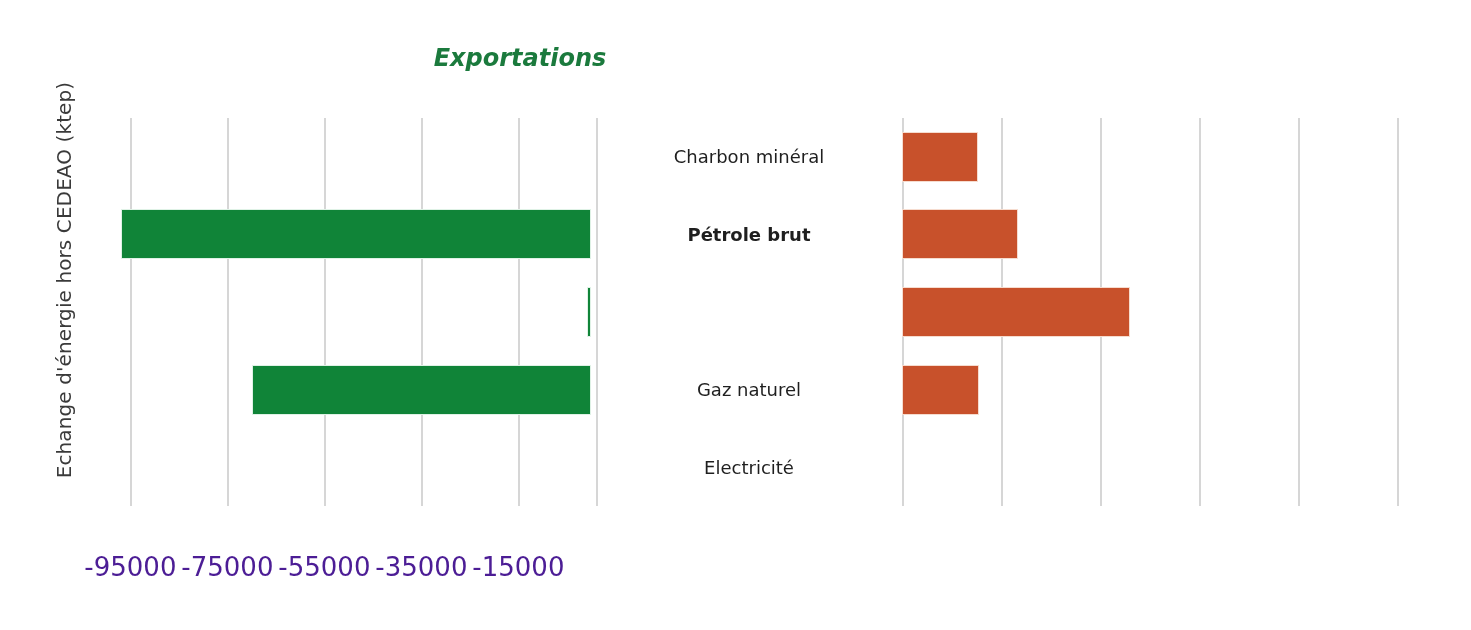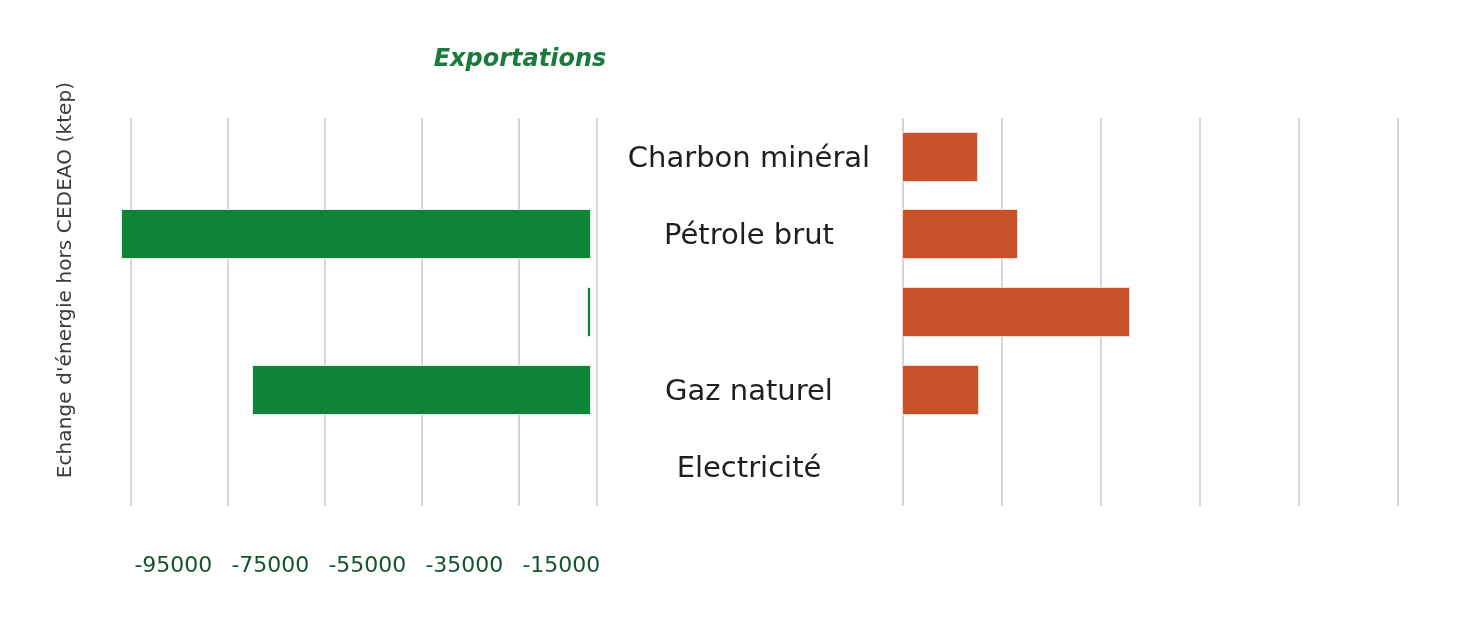--- a/index.html
+++ b/index.html
@@ -120,41 +120,40 @@
     height: 388px;
   }
   .catlabel {
     position: absolute;
     left: 0;
     width: 100%;
     height: 77.6px;
     display: flex;
     align-items: center;
     justify-content: center;
-    font-size: 29px;
+    font-size: 18px;
     color: #1f1f1f;
     white-space: nowrap;
   }
 
   
   .ticks {
     position: absolute;
     top: 552px;
     height: 34px;
   }
   #ticks-left  { left: 111px; width: 485px; }
   #ticks-right { left: 902px; width: 495px; }
   .tick {
     position: absolute;
     top: 0;
-    font-size: 22px;
-    color: #14532d;
+    font-size: 26px;
+    color: #4c1d95;
     white-space: nowrap;
     transform: translateX(-50%);
-    margin-left: 43px;
   }
 </style>
 </head>
 <body>
 
 <div id="figure">
 
   <div id="ylabel">Echange d'énergie hors CEDEAO (ktep)</div>
 
   <div class="panel-title" id="title-exp" style="color:#1b7a3d;">Exportations</div>
@@ -178,21 +177,21 @@
         </div>
         <div class="barrow" style="top: 232.8px;">
           <div class="bar green" style="left: 140.65px; width: 339.5px;"></div>
         </div>
         <div class="barrow" style="top: 310.4px;"></div>
       </div>
   </div>
 
   <div id="catlabels">
       <div class="catlabel" style="top: 0px;">Charbon minéral</div>
-      <div class="catlabel" style="top: 77.6px;">Pétrole brut</div>
+      <div class="catlabel" style="top: 77.6px; font-weight: bold;">Pétrole brut</div>
       <div class="catlabel" style="top: 232.8px;">Gaz naturel</div>
       <div class="catlabel" style="top: 310.4px;">Electricité</div>
     </div>
 
   <div class="plot" id="plot-right">
     <div class="gridlines" id="grid-right">
         <div class="gridline" style="left: 0px;"></div>
         <div class="gridline" style="left: 99px;"></div>
         <div class="gridline" style="left: 198px;"></div>
         <div class="gridline" style="left: 297px;"></div>

